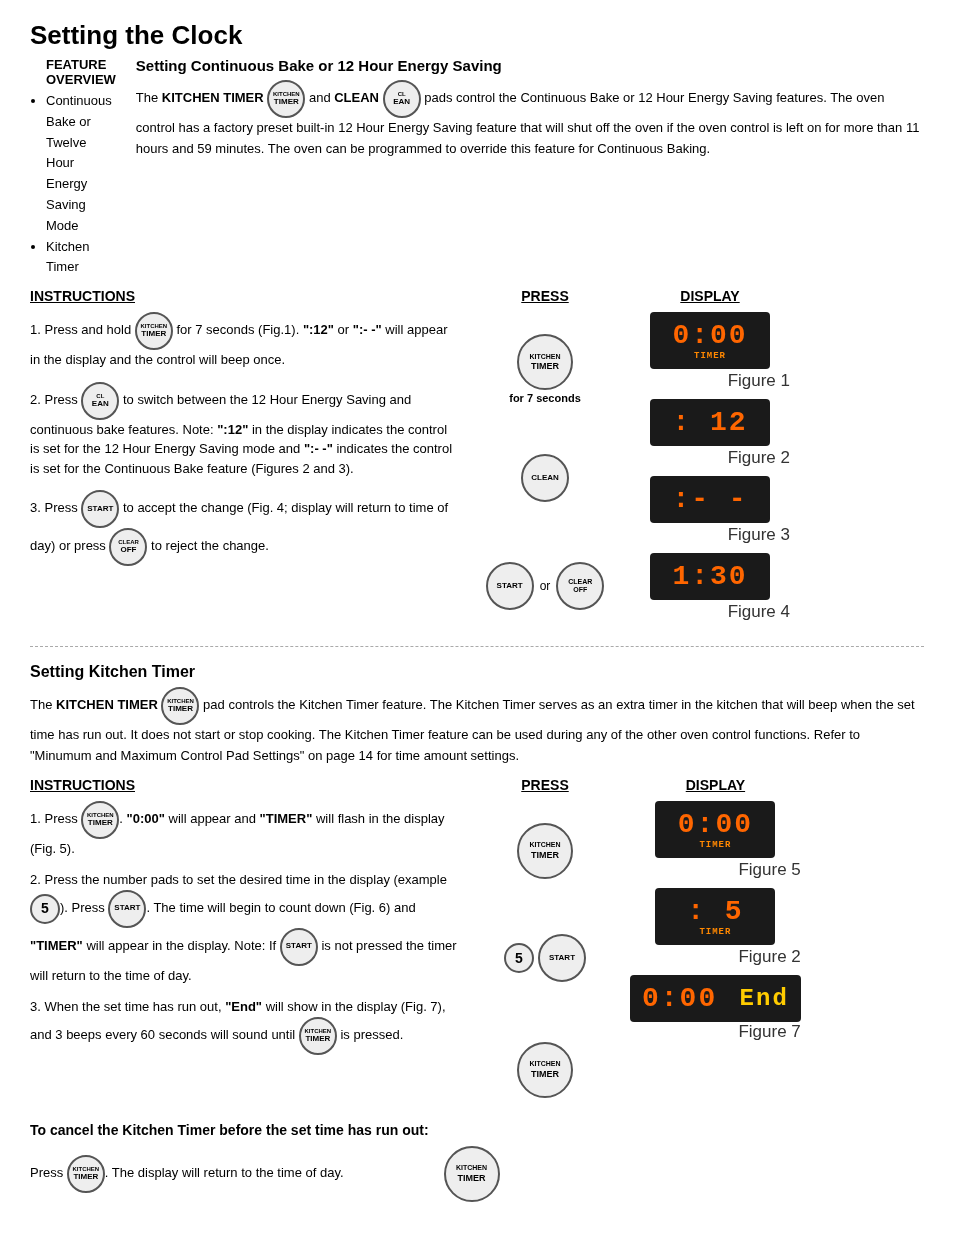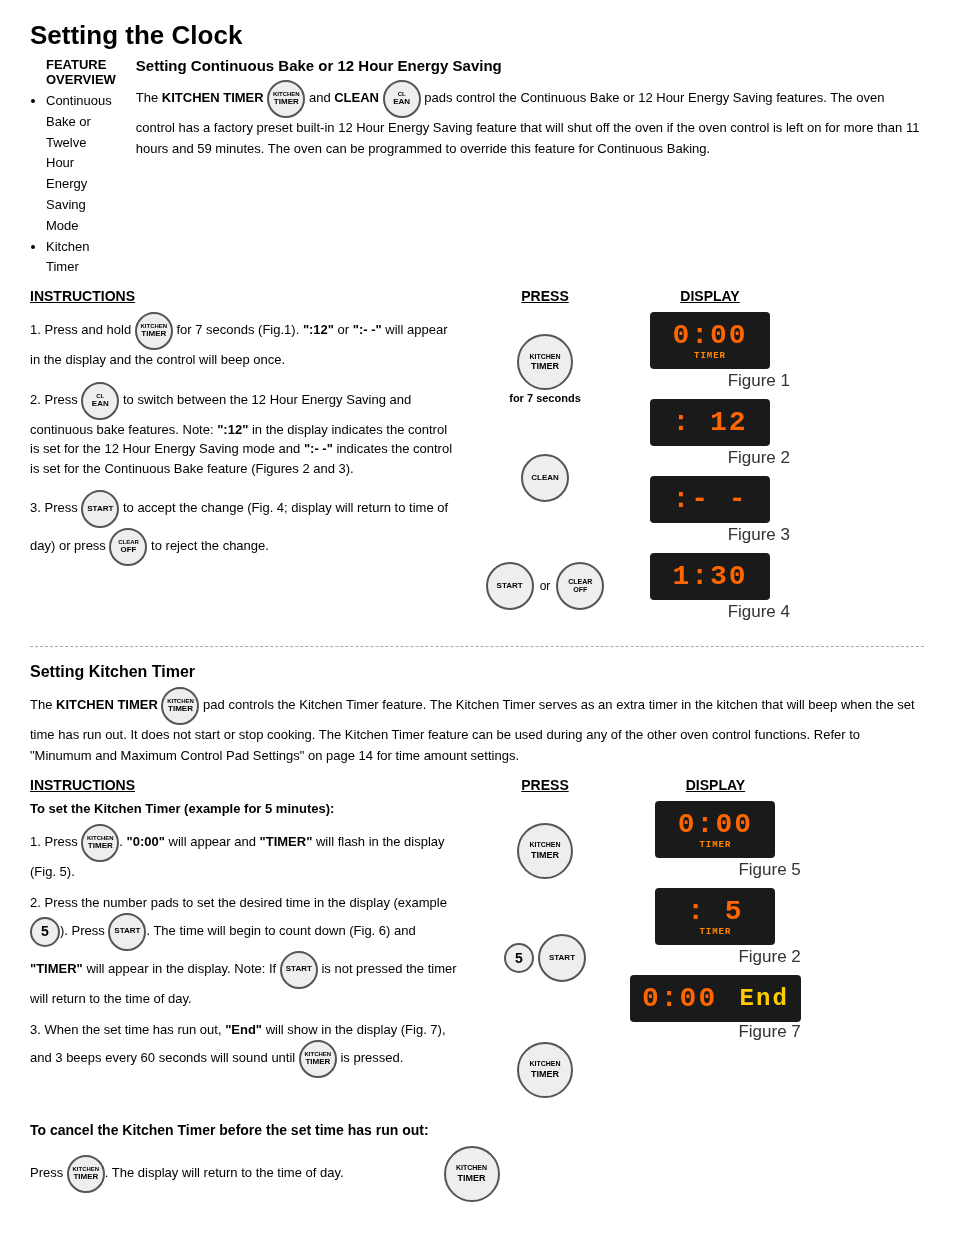--- a/index.html
+++ b/index.html
@@ -368,21 +368,20 @@
           <span class="top">KITCHEN</span>
           <span class="bot">TIMER</span>
         </span>
       pad controls the Kitchen Timer feature. The Kitchen Timer serves as an extra timer in the kitchen that will beep when the set time has run out. It does not start or stop cooking. The Kitchen Timer feature can be used during any of the other oven control functions. Refer to "Minumum and Maximum Control Pad Settings" on page 14 for time amount settings.
     </p>
 
     <div class="instructions-columns">
 
       <div class="col-instructions">
         <div class="col-header"><span class="underline">INSTRUCTIONS</span></div>
-        <p style="font-weight:bold; font-size:13px; margin-bottom:8px;">To set the Kitchen Timer (example for 5 minutes):</p>
         <div class="step">
           <span class="step-num">1.&nbsp;</span>Press
           <span class="inline-btn">
               <span class="top">KITCHEN</span>
               <span class="bot">TIMER</span>
             </span>.
           <strong>"0:00"</strong> will appear and <strong>"TIMER"</strong> will flash in the display (Fig. 5).
         </div>
         <div class="step">
           <span class="step-num">2.&nbsp;</span>Press the number pads to set the desired time in the display (example

